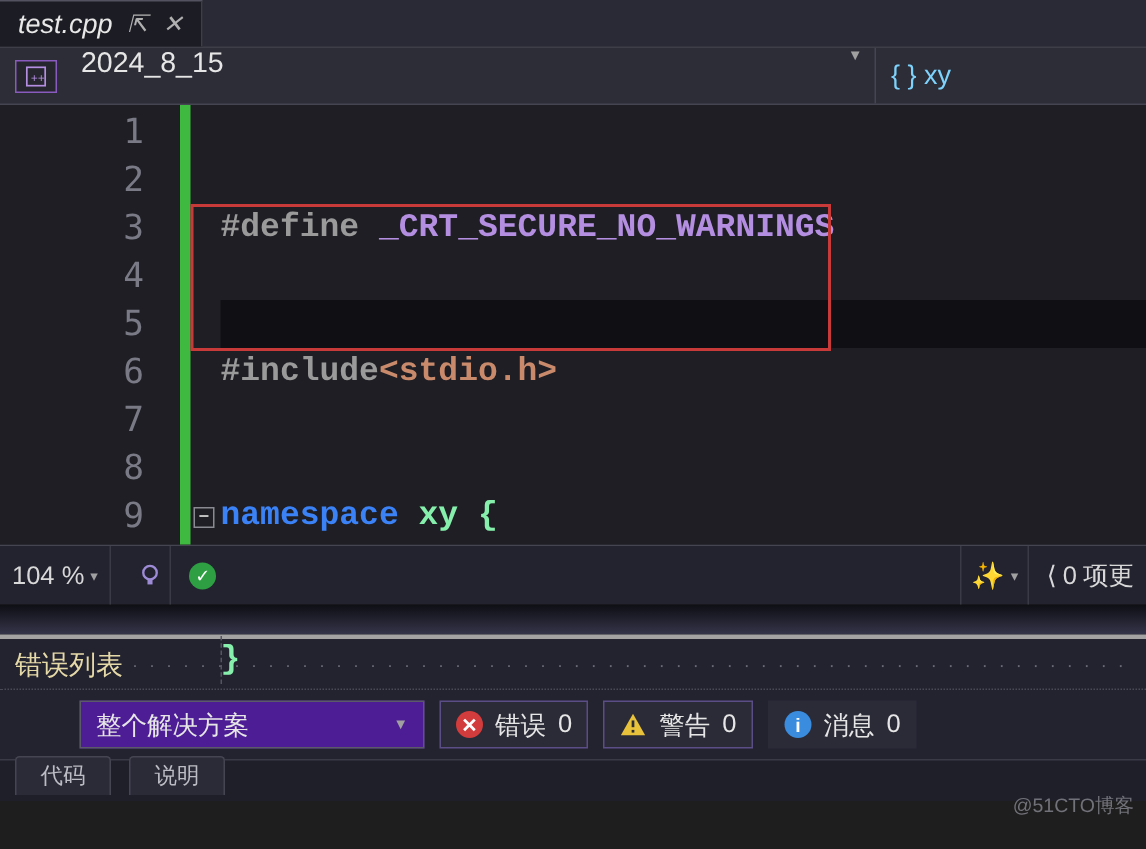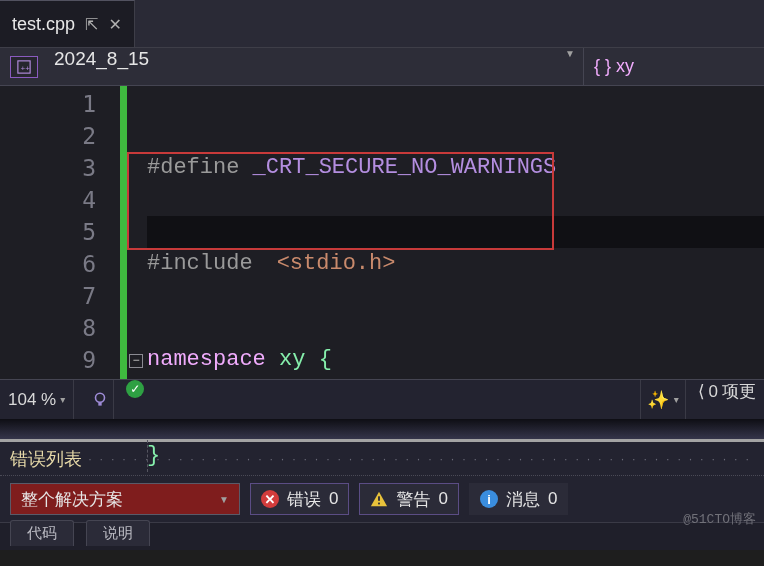--- a/index.html
+++ b/index.html
@@ -7,25 +7,26 @@
     width: 764px; height: 566px;
     background: #1e1e1e;
     font-family: Consolas, "Courier New", monospace;
     color: #d4d4d4;
     overflow: hidden;
     font-size: 14px;
     position: relative;
   }
   
   .tabrow {
-    height: 48px;
+    height: 32px;
     background: #2a2a36;
     border-bottom: 1px solid #3e3e48;
     display: flex;
     align-items: stretch;
+    font-style: italic;
   }
   .tab {
     display: flex; align-items: center;
     padding: 0 12px;
     background: #1c1c24;
     border-top: 1px solid #525260;
     border-right: 1px solid #3e3e48;
     gap: 10px;
     font-family: "Segoe UI", sans-serif;
     font-size: 18px;
@@ -57,21 +58,21 @@
     font-family: "Segoe UI", sans-serif;
     font-size: 19px;
     border-right: 1px solid #454552;
     justify-content: space-between;
   }
   .member-drop {
     width: 180px;
     height: 100%;
     display:flex; align-items:center; gap:6px;
     padding: 0 10px;
-    color:#f0abfc;
+    color:#7dd3fc;
     font-family: "Segoe UI", sans-serif;
     font-size: 18px;
   }
   .tri { font-size: 10px; color:#a0a0a0; }
   
   .editor {
     position: relative;
     height: 293px;
     background: #1e1e24;
     display: flex;
@@ -92,38 +93,39 @@
   }
   .code {
     position: relative;
     padding-left: 20px;
     font-size: 22px;
     line-height: 32px;
     padding-top: 2px;
     white-space: pre;
     font-family: Consolas, "Courier New", monospace;
     flex:1;
+    font-weight:bold;
   }
   .fold {
     position:absolute;
     left:-18px;
     width:14px; height:14px;
     border:1px solid #8a8a92;
     color:#c0c0c0;
     font-size:12px;
     line-height:12px;
     text-align:center;
     background:#1e1e24;
     top:10px;
   }
   .codeline { position:relative; height:32px; }
   .kw-pp   { color:#9a9a9a; }
   .kw-mac  { color:#b48ee0; }
-  .kw-blue { color:#f0abfc; }
-  .kw-str  { color:#c98a6c;margin-left:24px; }
+  .kw-blue { color:#3b82f6; }
+  .kw-str  { color:#c98a6c; }
   .kw-plain{ color:#86efac; }
   .guide {
     position:absolute; left:0; top:0; bottom:0;
     border-left: 1px dashed #555560;
   }
   .line5bg {
     position:absolute;
     left:147px; right:0; top:130px;
     height:32px;
     background:#101014;
@@ -131,21 +133,21 @@
   .redbox {
     position:absolute;
     border: 2px solid #c83a3a;
     pointer-events:none;
   }
   
   .status {
     height: 40px;
     background: #232330;
     border-top: 1px solid #454552;
-    display:flex; align-items:flex-start;
+    display:flex; align-items:center;
     gap: 12px;
     padding: 0 8px;
     font-family: "Segoe UI", sans-serif;
     color:#d8d8d8;
   }
   .zoom {
     display:flex; align-items:center; gap:4px;
     font-size:17px; padding-right:8px;
     border-right:1px solid #3a3a46;
     height:100%;
@@ -186,44 +188,45 @@
   .errheader .dots { letter-spacing:2px; color:#6a6a78; font-size:12px; flex:1; overflow:hidden; white-space:nowrap;}
   .errtoolbar {
     height:46px;
     display:flex; align-items:center;
     padding:0 10px; gap:10px;
     font-family:"Segoe UI", sans-serif;
   }
   .errdrop {
     height:32px;
     border:1px solid #5a5a68;
-    background:#7f1d1d;
+    background:#4c1d95;
     display:flex; align-items:center; justify-content:space-between;
     padding:0 10px;
     min-width:230px;
     font-size:17px;
     color:#e6e6e6;
+    margin-left:43px;
   }
   .errbtn {
     height:32px;
     border:1px solid #5b4d85;
     background:#2b2b38;
     display:flex; align-items:center;
     padding:0 10px; gap:8px;
     font-size:17px;
     color:#e6e6e6;
   }
   .ic { width:18px; height:18px; border-radius:50%; display:flex; align-items:center; justify-content:center; font-size:13px; font-weight:bold;}
   .ic-err { background:#d23c3c; color:#fff;}
   .ic-warn{ background:transparent; }
   .ic-info{ background:#3a8dde; color:#fff;}
   .watermark{
-    position:absolute; right:8px; bottom:38px;
+    position:absolute; right:8px; bottom:20px;
     color:#717179; font-size:13px;
-    font-family:Liberation Mono, monospace;
+    font-family:Liberation Sans, sans-serif;
   }
   .bottomtabs {
     height:28px; background:#1f1f2a;
     border-top:1px solid #3a3a46;
     display:flex; align-items:flex-end;
     padding:4px 10px; gap:12px;
     font-family:"Segoe UI",sans-serif;
     font-size:15px; color:#bcbcc4;
   }
   .btab { background:#2b2b38; border:1px solid #454552; border-bottom:none; padding:3px 16px; border-radius:3px 3px 0 0;}

